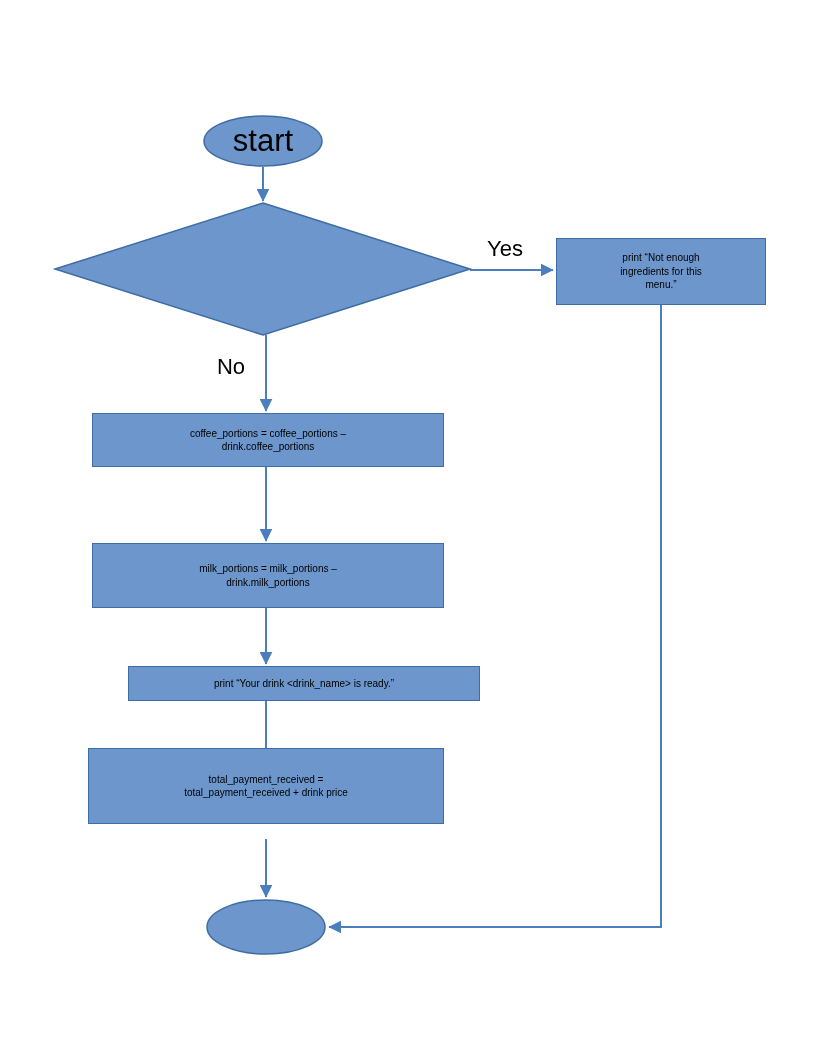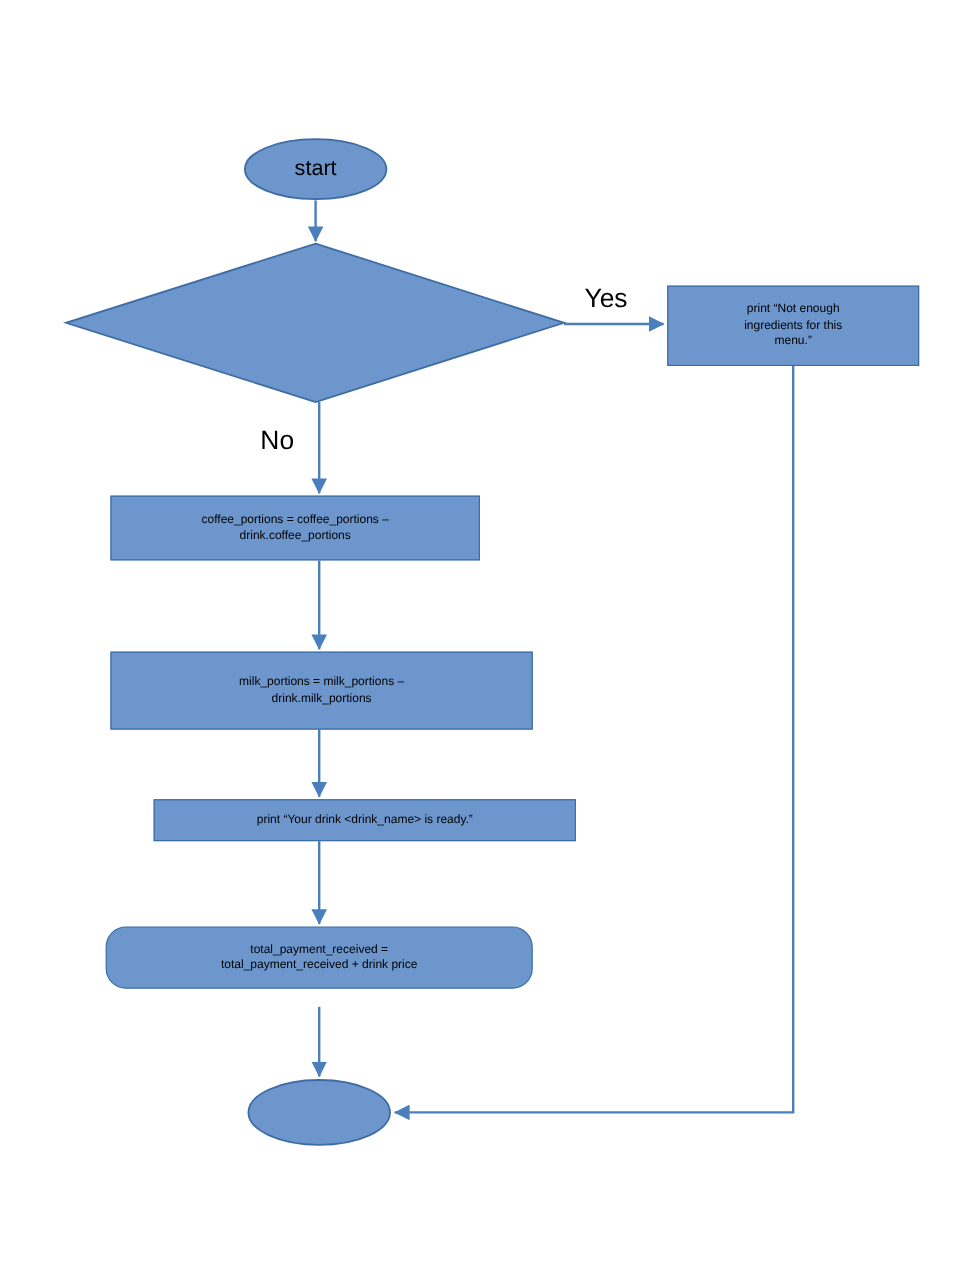--- a/index.html
+++ b/index.html
@@ -42,21 +42,21 @@
     display: flex;
     align-items: center;
     justify-content: center;
     text-align: center;
     color: var(--text, #000);
     white-space: pre-line;
     font-size: 10px;
     line-height: 1.35;
     padding: 2px 0;
   }
-  .terminator-label { font-size: 18px; }
+  .terminator-label { font-size: 31px; }
   .decision-label { font-size: 13.5px; line-height: 1.38; }
   .branch-label { font-size: 22px; }
 </style>
 </head>
 <body>
 
 <div class="canvas">
 
   <svg viewBox="0 0 816 1056">
     <defs>
@@ -83,25 +83,25 @@
 
 
   <div class="overlay-label branch-label" style="left:482px; top:236px; width:46px; height:26px;">Yes</div>
 
   <div class="overlay-label branch-label" style="left:210px; top:354px; width:42px; height:26px;">No</div>
 
   <div class="node" style="left:556px; top:238px; width:210px; height:67px;">print “Not enough
 ingredients for this
 menu.”</div>
 
-  <div class="node" style="left:92px; top:413px; width:308px; height:54px;">coffee_portions = coffee_portions –
+  <div class="node" style="left:92px; top:413px; width:352px; height:54px;">coffee_portions = coffee_portions –
 drink.coffee_portions</div>
 
   <div class="node" style="left:92px; top:543px; width:352px; height:65px;">milk_portions = milk_portions –
 drink.milk_portions</div>
 
   <div class="node" style="left:92px; top:666px; width:352px; height:35px;margin-left:36px;">print “Your drink &lt;drink_name&gt; is ready.”</div>
 
-  <div class="node" style="left:88px; top:772px; width:356px; height:52px;border-radius:17px;">total_payment_received =
+  <div class="node" style="left:88px; top:748px; width:356px; height:76px;">total_payment_received =
 total_payment_received + drink price</div>
 
 
 </div>
 
 </body></html>

